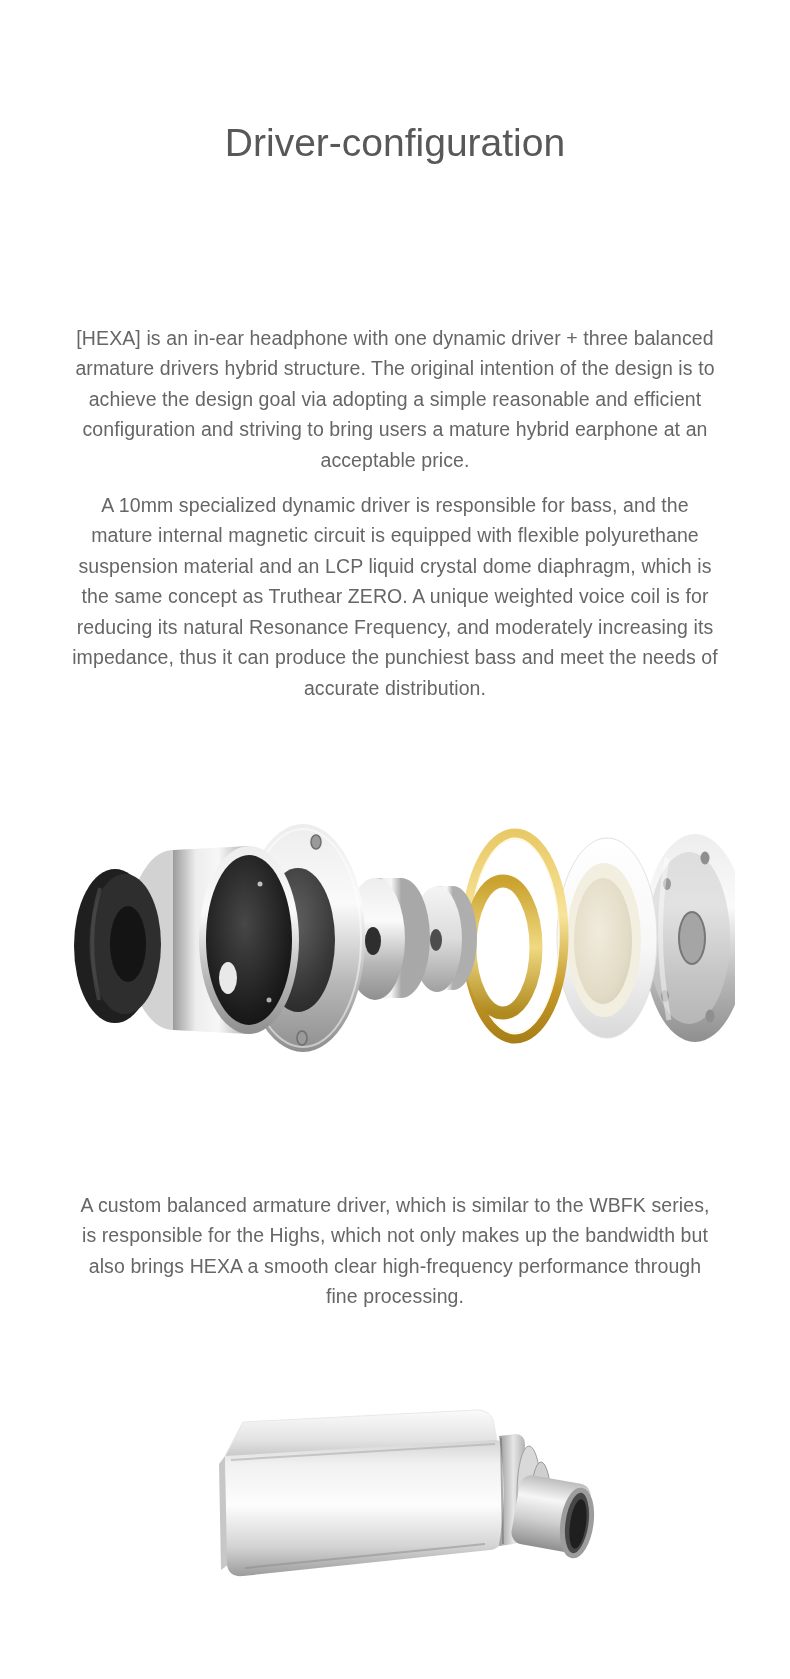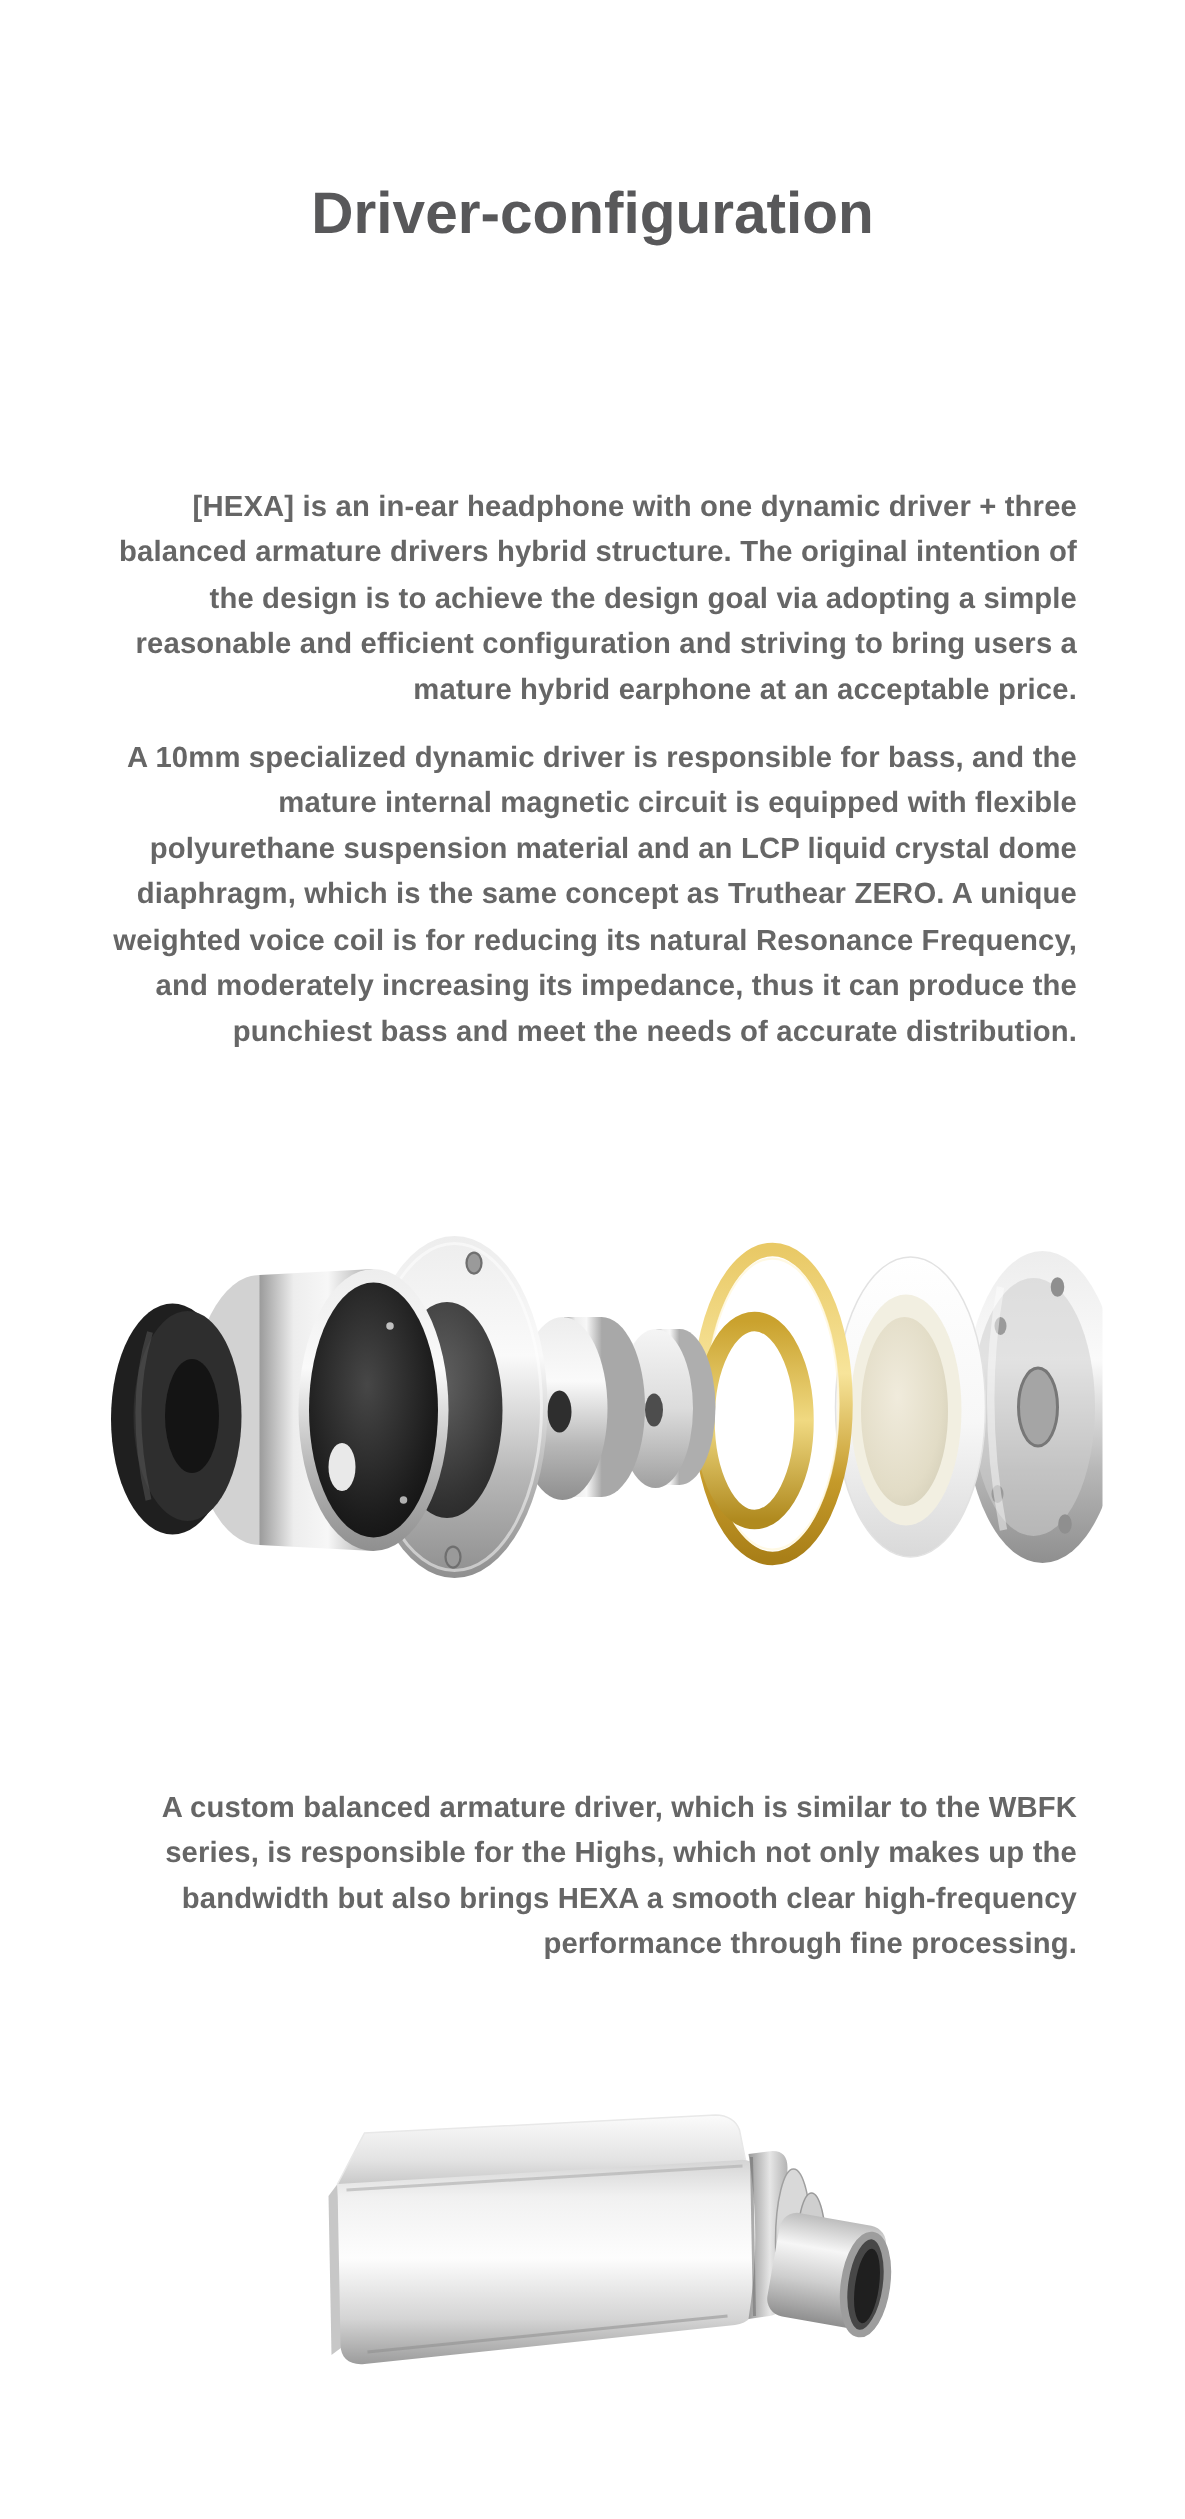--- a/index.html
+++ b/index.html
@@ -12,29 +12,28 @@
   }
   .title-block {
     position:absolute; top:112px; left:0; width:790px;
     text-align:center; color:#58585a;
   }
   .title {
     font-size:63px; font-weight:700; line-height:1;
     letter-spacing:1px; margin:0;
   }
   .subtitle {
-    font-size:39px; font-weight:700; line-height:1.05;
+    font-size:39px; font-weight:400; line-height:1.05;
     margin:11px 0 12px 0;
   }
   .para {
     position:absolute; left:72px; width:646px;
     font-size:19.5px; line-height:30.6px;
     color:#666666; letter-spacing:0.1px;
-    text-align:right;
-    font-weight:bold;
+    text-align:center;
   }
   #p1 { top:303px; }
   #p2 { top:470px; }
   #p3 { top:1170px; }
   .img-exploded { position:absolute; top:788px; left:55px; width:680px; height:300px; }
   .img-ba { position:absolute; top:1318px; left:185px; width:420px; height:280px; }
   svg { display:block; }
 </style>
 </head>
 <body>

